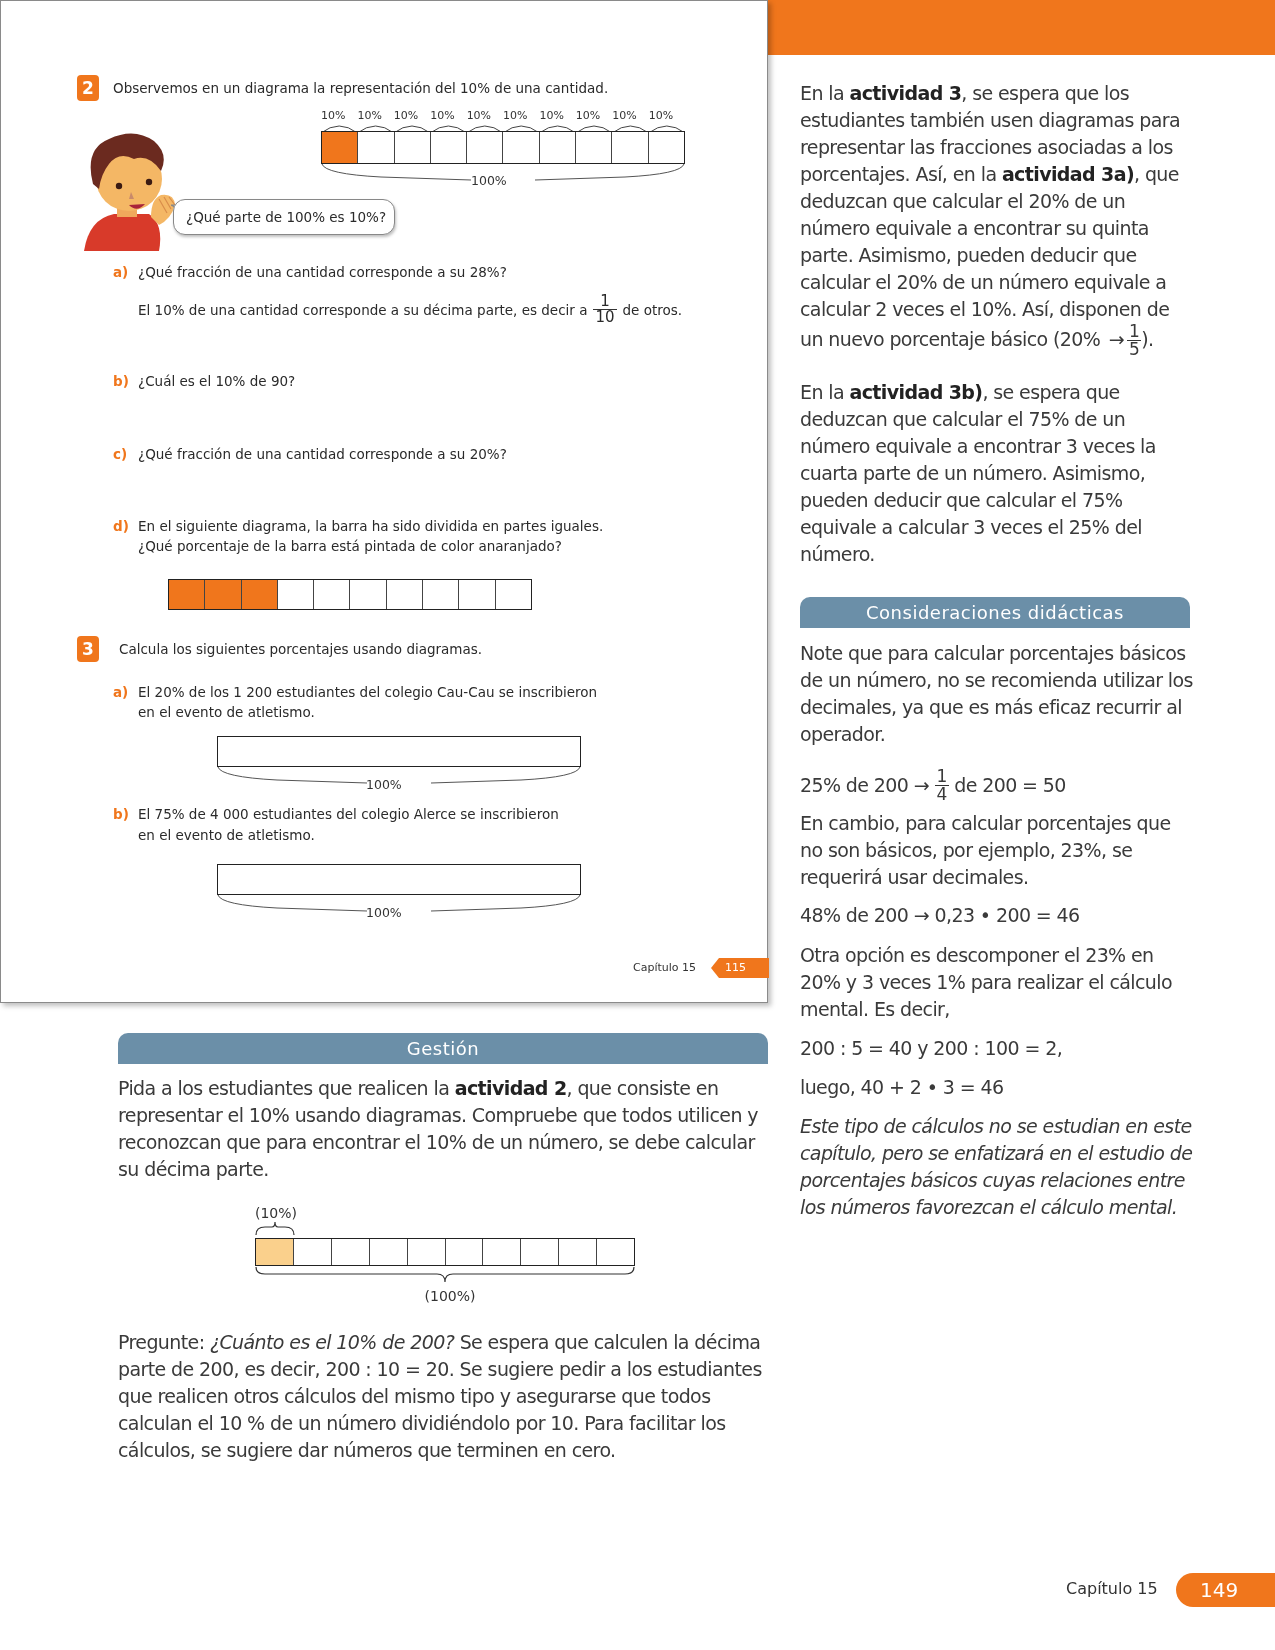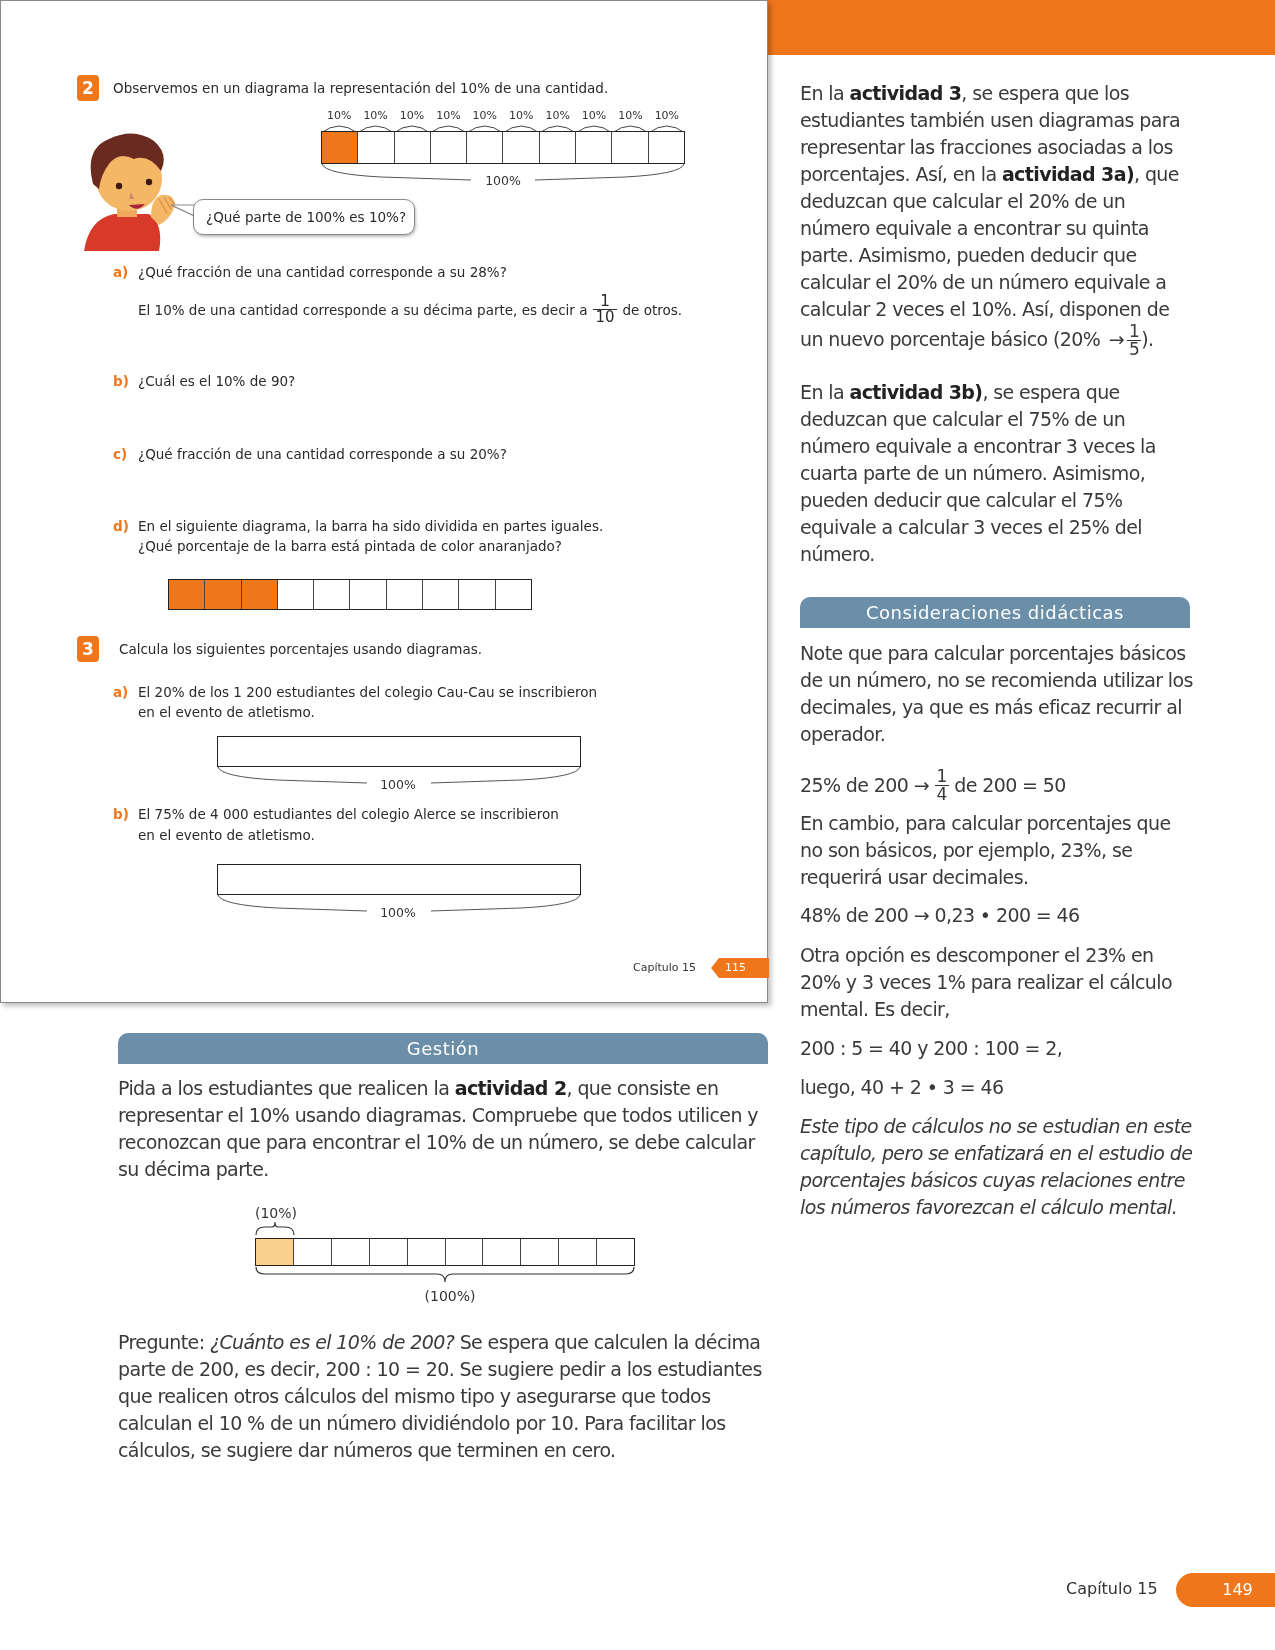--- a/index.html
+++ b/index.html
@@ -19,42 +19,42 @@
   .num-badge { width: 22px; height: 26px; background: #f0761c; color: #fff; border-radius: 4px;
     font-family: "DejaVu Sans", sans-serif; font-weight: bold; font-size: 17px; text-align: center; line-height: 26px; }
   .letter { color: #f0761c; font-weight: bold; font-family: "DejaVu Sans", sans-serif; font-size: 13.5px; }
 
   .bar { display: flex; border: 1.5px solid #222; }
   .bar .cell { flex: 1; border-right: 1px solid #444; background: #fff; }
   .bar .cell:last-child { border-right: none; }
   .bar .cell.fill { background: #f0761c; }
   .bar .cell.fill-light { background: #fad08c; }
 
-  .pct-top { font-family: "DejaVu Sans", sans-serif; font-size: 11px; color: #333; text-align: center; }
+  .pct-top { font-family: "DejaVu Sans", sans-serif; font-size: 11px; color: #333; }
 
   .bubble { border: 1.5px solid #888; border-radius: 10px; background: #fff; padding: 6px 12px;
     box-shadow: 1px 2px 3px rgba(0,0,0,0.25); }
 
   .frac { display: inline-block; vertical-align: middle; text-align: center; line-height: 1; }
   .frac .n { display: block; padding: 0 2px; border-bottom: 1px solid #333; }
   .frac .d { display: block; padding: 0 2px; }
 
   .footer-small { font-family: "DejaVu Sans", sans-serif; font-size: 11px; color: #333; }
   .tag-small { background: #f0761c; color: #fff; font-family: "DejaVu Sans", sans-serif; font-size: 11px;
     height: 20px; line-height: 20px; padding: 0 10px 0 14px; clip-path: polygon(8px 0,100% 0,100% 100%,8px 100%,0 50%); }
 
   
   .g-text { font-family: "DejaVu Sans", sans-serif; font-size: 19px; line-height: 27px; color: #3a3a3a; letter-spacing: -0.6px; }
   .g-text b { color: #222; }
   .section-head { background: #6b8fa8; color: #fff; border-radius: 10px 10px 0 0;
     font-family: "DejaVu Sans", sans-serif; font-size: 18px; text-align: center; height: 31px; line-height: 31px; letter-spacing: 0.5px; }
 
   .page-footer-label { font-family: "DejaVu Sans", sans-serif; font-size: 16px; color: #333; }
-  .page-num-tag { background: #f0761c; color: #fff; font-family: "DejaVu Sans", sans-serif; font-size: 16px;
-    height: 34px; line-height: 34px; padding-left: 24px; border-radius: 17px 0 0 17px; text-align: center; }
+  .page-num-tag { background: #f0761c; color: #fff; font-family: "DejaVu Sans", sans-serif; font-size: 20px;
+    height: 34px; line-height: 34px; padding-left: 24px; border-radius: 17px 0 0 17px; }
 </style>
 </head>
 <body>
 
 <div class="abs top-band"></div>
 
 <div class="abs student-page">
 
   <div class="abs num-badge" style="left:76px;top:74px;">2</div>
   <div class="abs sp-text" style="left:112px;top:79px;">Observemos en un diagrama la representación del 10% de una cantidad.</div>
@@ -111,21 +111,21 @@
     <circle cx="70" cy="53" r="3.2" fill="#3a1a12"></circle>
     <path d="M52 63 L55 70 L50 70 Z" fill="#c98a6a"></path>
     <path d="M50 76 Q58 84 66 75 Z" fill="#a8243a"></path>
     <path d="M72 88 Q72 70 82 66 Q95 64 96 76 Q92 90 80 96 Z" fill="#f4b765"></path>
     <path d="M80 70 L88 84 M85 68 L92 80 M90 68 L96 76" stroke="#d98d4a" stroke-width="1.2" fill="none"></path>
   </svg>
 
   <svg class="abs" style="left:170px;top:200px;" width="30" height="20">
     <path d="M0 4 L30 4 L30 18 Z" fill="#fff" stroke="#888" stroke-width="1.2"></path>
   </svg>
-  <div class="abs bubble sp-text" style="left:192px;top:198px;width:222px;height:36px;line-height:22px;">¿Qué parte de 100% es 10%?</div>
+  <div class="abs bubble sp-text" style="left:172px;top:198px;width:222px;height:36px;line-height:22px;border-radius:12px;">¿Qué parte de 100% es 10%?</div>
 
   <div class="abs letter" style="left:112px;top:263px;">a)</div>
   <div class="abs sp-text" style="left:137px;top:263px;">¿Qué fracción de una cantidad corresponde a su 28%?</div>
   <div class="abs sp-text" style="left:137px;top:293px;display:flex;align-items:center;gap:6px;">
     <span>El 10% de una cantidad corresponde a su décima parte, es decir a</span>
     <span class="frac" style="font-size:15px;">
       <span class="n">1</span>
       <span class="d">10</span>
     </span>
     <span>de otros.</span>

